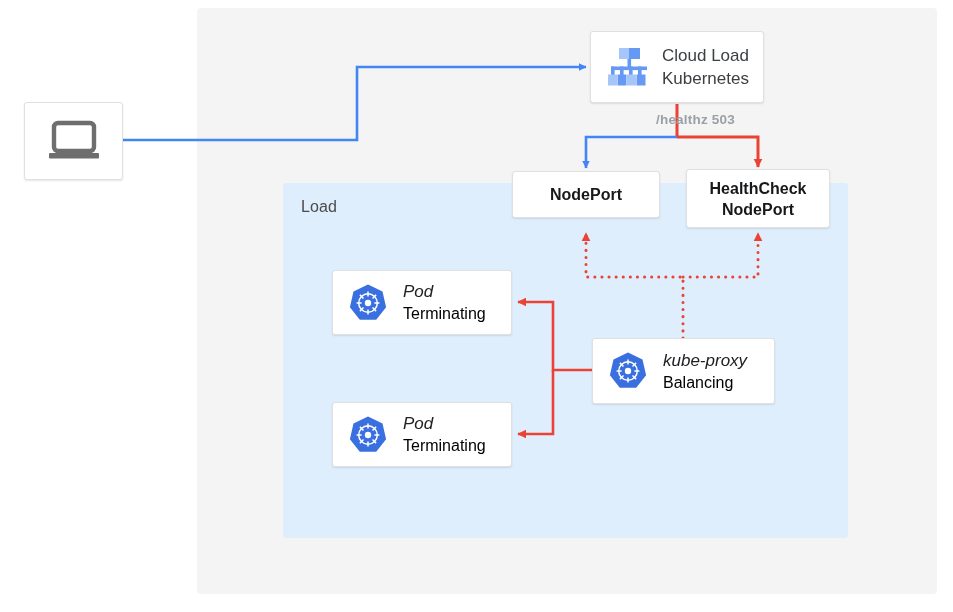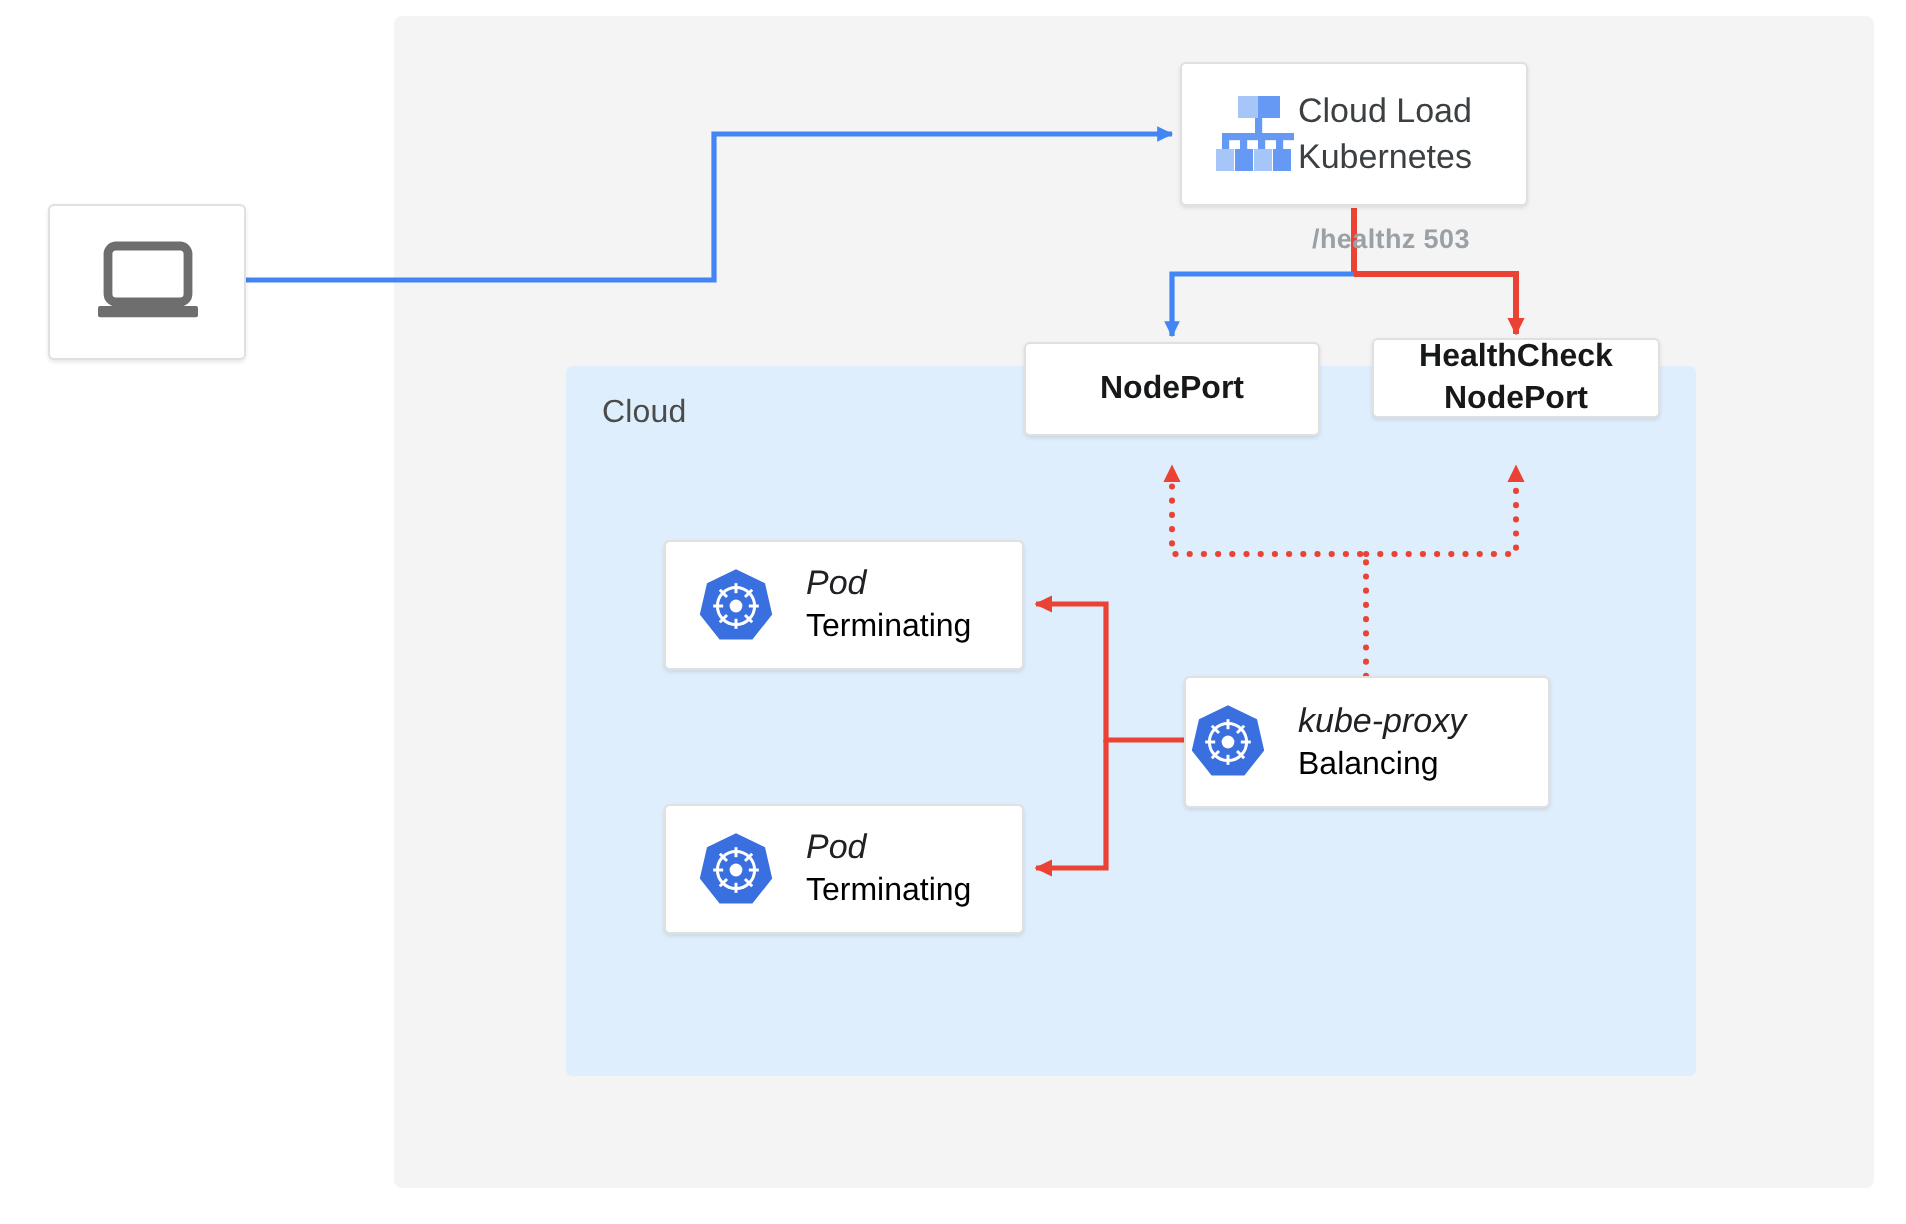--- a/index.html
+++ b/index.html
@@ -114,21 +114,21 @@
   }
 </style>
 </head>
 <body>
 
 <div id="canvas">
 
   <div class="gray-panel"></div>
 
   <div class="nodes-region"></div>
-  <div class="nodes-label">Cloud</div>
+  <div class="nodes-label">Load</div>
 
   <svg class="wires" viewBox="0 0 953 612">
     <defs>
       <marker id="arrow-blue" markerWidth="9" markerHeight="9" refX="7.4" refY="4.5" orient="auto" markerUnits="userSpaceOnUse">
         <path d="M0,0.6 L8,4.5 L0,8.4 Z" fill="#4285f4"></path>
       </marker>
       <marker id="arrow-red" markerWidth="10" markerHeight="10" refX="8.2" refY="5" orient="auto" markerUnits="userSpaceOnUse">
         <path d="M0,0.6 L9,5 L0,9.4 Z" fill="#ea4335"></path>
       </marker>
     </defs>
@@ -181,31 +181,31 @@
         <rect x="5" y="19.5" width="3.6" height="9" fill="#6699f3"></rect>
         <rect x="14" y="19.5" width="3.6" height="9" fill="#6699f3"></rect>
         <rect x="23" y="19.5" width="3.6" height="9" fill="#6699f3"></rect>
         <rect x="32" y="19.5" width="3.6" height="9" fill="#6699f3"></rect>
         <rect x="2" y="27.5" width="9" height="11" fill="#a6c6fa"></rect>
         <rect x="11.5" y="27.5" width="9" height="11" fill="#6699f3"></rect>
         <rect x="21" y="27.5" width="9" height="11" fill="#a6c6fa"></rect>
         <rect x="30.5" y="27.5" width="9" height="11" fill="#6699f3"></rect>
       </svg>
     </span>
-    <span class="txt-col" style="align-items:center;">
+    <span class="txt-col" style="margin-left:13px;align-items:center;">
       <span class="title-lg">Cloud Load</span>
       <span class="title-lg">Kubernetes</span>
     </span>
   </div>
 
   <div class="card card-center" style="left:512px; top:171px; width:148px; height:47px;">
     <span class="bold-label">NodePort</span>
   </div>
 
-  <div class="card card-center" style="left:686px; top:169px; width:144px; height:40px; flex-direction:column;">
+  <div class="card card-center" style="left:686px; top:169px; width:144px; height:59px; flex-direction:column;">
     <span class="bold-label">HealthCheck</span>
     <span class="bold-label">NodePort</span>
   </div>
 
   <div class="card card-flex" style="left:332px; top:270px; width:180px; height:65px; padding-left:14px;">
     <span class="icon-slot" style="width:42px; height:42px;">
       <svg width="40" height="40" viewBox="0 0 40 40">
         <polygon points="20,1.6 34.5,8.6 38.1,24.2 28.2,36.8 11.8,36.8 1.9,24.2 5.5,8.6" fill="#3a6fe0"></polygon>
         <g stroke="#ffffff" stroke-width="1.5" fill="none">
           <circle cx="20" cy="20" r="9.3"></circle>
@@ -244,21 +244,21 @@
           <line x1="15.5" y1="24.5" x2="11.9" y2="28.1"></line>
         </g>
       </svg>
     </span>
     <span class="txt-col" style="margin-left:14px;">
       <span class="title-dark">Pod</span>
       <span class="subtitle">Terminating</span>
     </span>
   </div>
 
-  <div class="card card-flex" style="left:592px; top:338px; width:183px; height:66px; ">
+  <div class="card card-flex" style="left:592px; top:338px; width:183px; height:66px; padding-left:14px;">
     <span class="icon-slot" style="width:42px; height:42px;">
       <svg width="40" height="40" viewBox="0 0 40 40">
         <polygon points="20,1.6 34.5,8.6 38.1,24.2 28.2,36.8 11.8,36.8 1.9,24.2 5.5,8.6" fill="#3a6fe0"></polygon>
         <g stroke="#ffffff" stroke-width="1.5" fill="none">
           <circle cx="20" cy="20" r="9.3"></circle>
           <circle cx="20" cy="20" r="3.2" fill="#ffffff" stroke="none"></circle>
           <line x1="20" y1="8.6" x2="20" y2="13.6"></line>
           <line x1="20" y1="26.4" x2="20" y2="31.4"></line>
           <line x1="8.6" y1="20" x2="13.6" y2="20"></line>
           <line x1="26.4" y1="20" x2="31.4" y2="20"></line>

